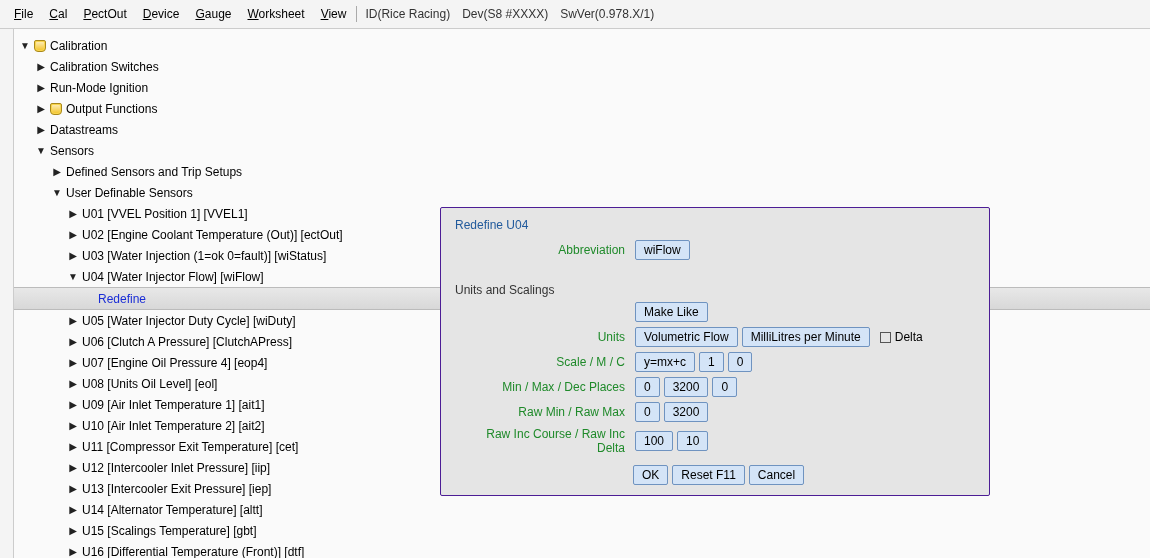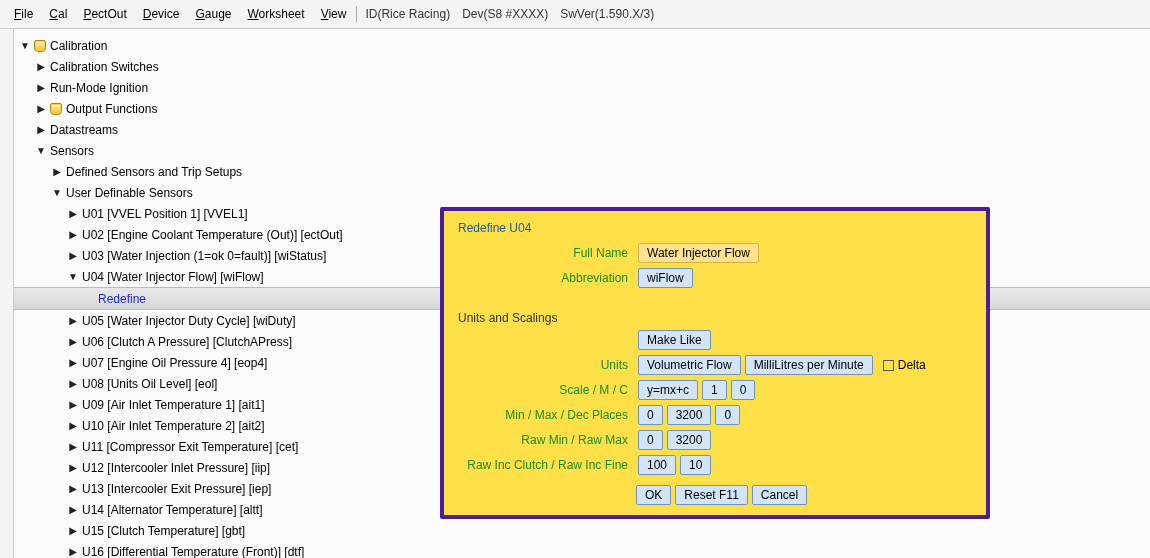--- a/index.html
+++ b/index.html
@@ -93,22 +93,22 @@
     margin: 0 -2000px;
     padding: 0 2000px;
   }
   .selected-row .row span.label { color: #1a2dd6; }
   .label { color: #000000; }
   .dialog {
     position: absolute;
     left: 440px;
     top: 207px;
     width: 550px;
-    background: #fde047;
-    border: 4px solid #4c1d95;
+    background: #e5e5e5;
+    border: 1px solid #4c1d95;
     border-radius: 2px;
     padding: 10px 14px 10px 14px;
     font-size: 12px;
   }
   .dialog .title { color: #215a9c; margin-bottom: 8px; }
   .field-row {
     display: flex;
     align-items: center;
     margin: 5px 0;
   }
@@ -157,21 +157,21 @@
   <div class="menu-item"><span class="ul">F</span><span>ile</span></div>
   <div class="menu-item"><span class="ul">C</span><span>al</span></div>
   <div class="menu-item"><span class="ul">P</span><span>ectOut</span></div>
   <div class="menu-item"><span class="ul">D</span><span>evice</span></div>
   <div class="menu-item"><span class="ul">G</span><span>auge</span></div>
   <div class="menu-item"><span class="ul">W</span><span>orksheet</span></div>
   <div class="menu-item"><span class="ul">V</span><span>iew</span></div>
   <div class="sep"></div>
   <div class="info">ID(Rice Racing)</div>
   <div class="info">Dev(S8 #XXXX)</div>
-  <div class="info">SwVer(1.590.X/3)</div>
+  <div class="info">SwVer(0.978.X/1)</div>
 </div>
 
 <div class="content">
   <div class="left-gutter"></div>
   <div class="tree-wrap">
     <ul class="tree">
       <li>
         <span class="row">
           <span class="arrow">▼</span>
           <span class="shield"></span>
@@ -270,21 +270,21 @@
                   <li><span class="row">
                         <span class="arrow">▶</span>
                         <span class="label">U13 [Intercooler Exit Pressure] [iep]</span>
                       </span></li>
                   <li><span class="row">
                         <span class="arrow">▶</span>
                         <span class="label">U14 [Alternator Temperature] [altt]</span>
                       </span></li>
                   <li><span class="row">
                         <span class="arrow">▶</span>
-                        <span class="label">U15 [Clutch Temperature] [gbt]</span>
+                        <span class="label">U15 [Scalings Temperature] [gbt]</span>
                       </span></li>
                   <li><span class="row">
                         <span class="arrow">▶</span>
                         <span class="label">U16 [Differential Temperature (Front)] [dtf]</span>
                       </span></li>
                   <li><span class="row">
                         <span class="arrow">▶</span>
                         <span class="label">U17 [Differential Temperature (Centre)] [dtc]</span>
                       </span></li>
                 </ul>
@@ -294,24 +294,20 @@
         </ul>
       </li>
     </ul>
   </div>
 </div>
 
 <div class="dialog">
   <div class="title">Redefine U04</div>
 
   <div class="field-row">
-    <div class="lbl">Full Name</div>
-    <button class="btn highlight">Water Injector Flow</button>
-  </div>
-  <div class="field-row">
     <div class="lbl">Abbreviation</div>
     <button class="btn">wiFlow</button>
   </div>
 
   <div class="section-header">Units and Scalings</div>
 
   <div class="field-row">
     <div class="lbl"></div>
     <button class="btn">Make Like</button>
   </div>
@@ -332,21 +328,21 @@
     <button class="btn">0</button>
     <button class="btn">3200</button>
     <button class="btn">0</button>
   </div>
   <div class="field-row">
     <div class="lbl">Raw Min / Raw Max</div>
     <button class="btn">0</button>
     <button class="btn">3200</button>
   </div>
   <div class="field-row">
-    <div class="lbl">Raw Inc Clutch / Raw Inc Fine</div>
+    <div class="lbl">Raw Inc Course / Raw Inc Delta</div>
     <button class="btn">100</button>
     <button class="btn">10</button>
   </div>
 
   <div class="btnrow">
     <button class="btn">OK</button>
     <button class="btn">Reset F11</button>
     <button class="btn">Cancel</button>
   </div>
 </div>

